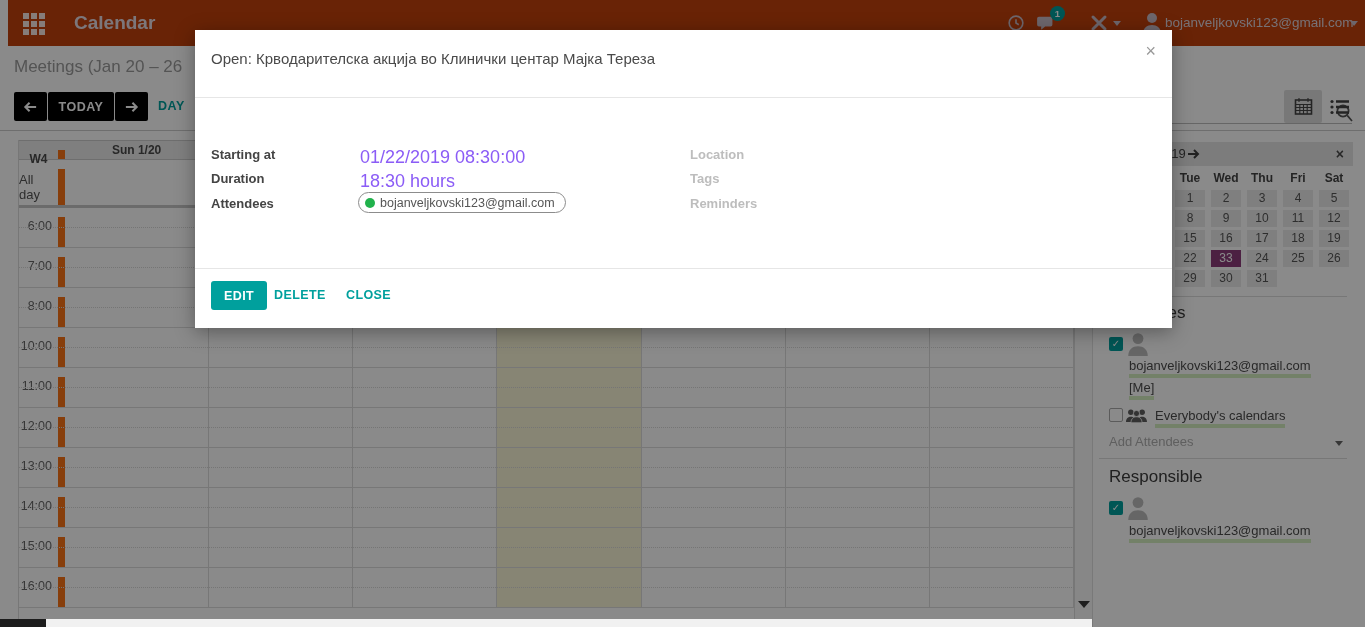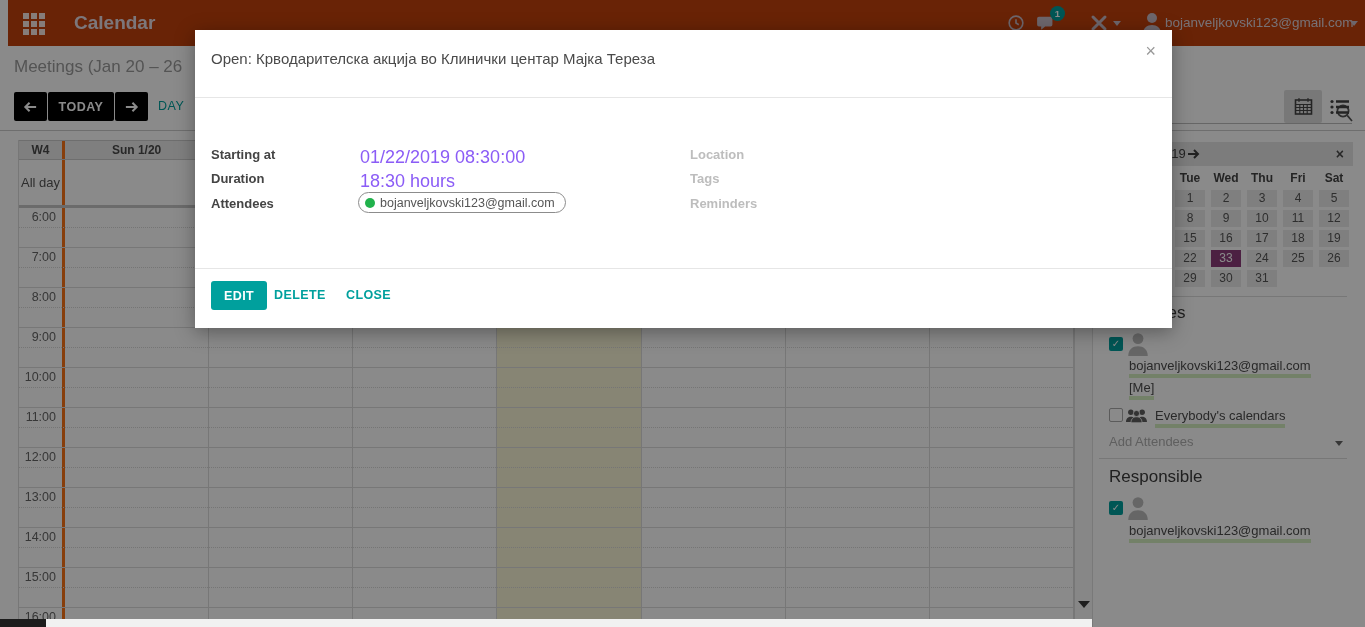--- a/index.html
+++ b/index.html
@@ -16,31 +16,31 @@
   .badge { position:absolute; left:1042px; top:6px; width:15px; height:15px; border-radius:50%; background:#00A09D;
     color:#fff; font-size:9.5px; text-align:center; line-height:15px; font-weight:bold; }
   .user-email { position:absolute; left:1157px; top:0; line-height:46px; font-size:13.5px; color:#DCD2DA; }
   .caret { width:0; height:0; border-left:4px solid transparent; border-right:4px solid transparent; border-top:5px solid #C9BCC7; position:absolute; }
 
   
   .cpanel { position:absolute; left:0; top:46px; width:1365px; height:85px; background:#fff; border-bottom:1px solid #ccc; }
   .view-title { position:absolute; left:14px; top:11px; font-size:17px; color:#9b9b9b; white-space:nowrap; }
   .btn-teal { position:absolute; top:46px; height:29px; background:#000000; border:none; border-radius:2px;
     color:#fff; font-weight:bold; font-size:12.5px; letter-spacing:.5px; display:flex; align-items:center; justify-content:center; cursor:pointer; }
-  .scale-label { position:absolute; left:158px; top:53px; font-size:12.5px; font-weight:normal; color:#00A09D; letter-spacing:.5px; cursor:pointer; }
+  .scale-label { position:absolute; left:158px; top:53px; font-size:12.5px; font-weight:bold; color:#00A09D; letter-spacing:.5px; cursor:pointer; }
   .search-line { position:absolute; left:1000px; top:47px; width:352px; height:31px; border-bottom:1px solid #bdbdbd; }
   .search-glass { position:absolute; left:1335px; top:57px; cursor:pointer; }
   .viewbtn-cal { position:absolute; left:1284px; top:44px; width:38px; height:33px; background:#dedede; border-radius:2px;
     display:flex; align-items:center; justify-content:center; cursor:pointer; }
   .viewbtn-list { position:absolute; left:1322px; top:44px; width:36px; height:33px; display:flex; align-items:center; justify-content:center; cursor:pointer; }
 
   
   .fc-grid { position:absolute; left:18px; top:140px; width:1056px; height:479px; background:#fff; border-left:1px solid #ddd; overflow:hidden; }
   .fc-hdr { display:flex; height:20px; background:#ebebeb; border-top:1px solid #ccc; border-bottom:1px solid #ccc; }
-  .fc-gutter { width:46px; flex:none; border-right:3px solid #f97316; }
+  .fc-gutter { width:46px; flex:none; border-right:7px solid #f97316;margin-top:9px; }
   .fc-hdr .cell, .fc-hdr .fc-gutter { font-size:12px; font-weight:bold; color:#4a4a4a; text-align:center; line-height:18px; }
   .fc-allday { display:flex; height:48px; border-bottom:3px solid #c6c6c6; }
   .fc-allday .fc-gutter { font-size:13px; color:#555; display:flex; align-items:center; justify-content:center; }
   .cell { flex:1; border-right:1px solid #ddd; }
   .cell.today { background:#FAF5D7; }
   .hour-row { display:flex; height:40px; border-bottom:1px solid #ddd; position:relative; }
   .hour-row::after { content:""; position:absolute; left:0; right:0; top:19px; border-top:1px dotted #d8d8d8; }
   .hour-row .fc-gutter { font-size:12.5px; color:#666; text-align:right; padding:2px 6px 0 0; }
 
   .vscroll { position:absolute; left:1074px; top:131px; width:18px; height:488px; background:#fafafa; border-left:1px solid #ddd; }
@@ -214,30 +214,20 @@
           <div class="fc-gutter">8:00</div>
           <div class="cell"></div>
           <div class="cell"></div>
           <div class="cell"></div>
           <div class="cell today"></div>
           <div class="cell"></div>
           <div class="cell"></div>
           <div class="cell"></div>
         </div>
         <div class="hour-row">
-          <div class="fc-gutter">9:00</div>
-          <div class="cell"></div>
-          <div class="cell"></div>
-          <div class="cell"></div>
-          <div class="cell today"></div>
-          <div class="cell"></div>
-          <div class="cell"></div>
-          <div class="cell"></div>
-        </div>
-        <div class="hour-row">
           <div class="fc-gutter">10:00</div>
           <div class="cell"></div>
           <div class="cell"></div>
           <div class="cell"></div>
           <div class="cell today"></div>
           <div class="cell"></div>
           <div class="cell"></div>
           <div class="cell"></div>
         </div>
         <div class="hour-row">

